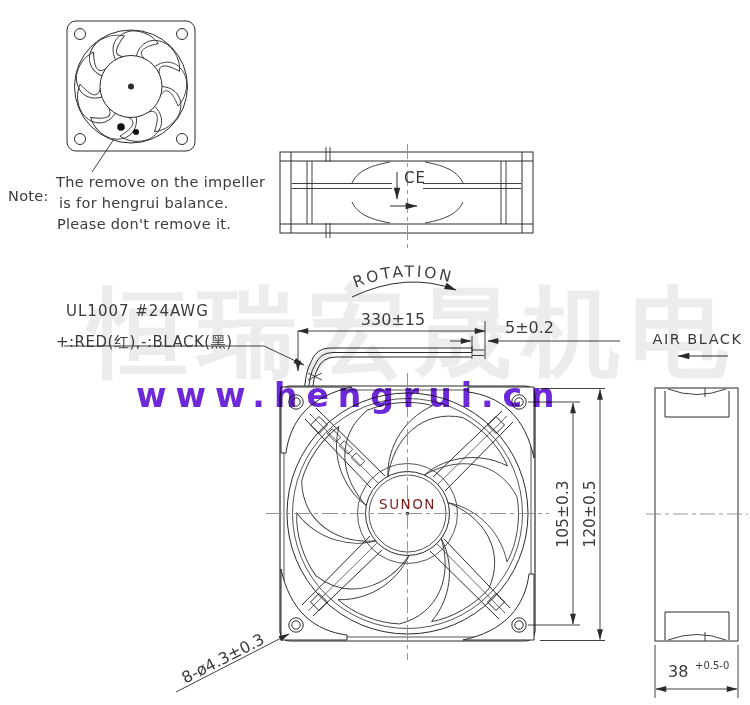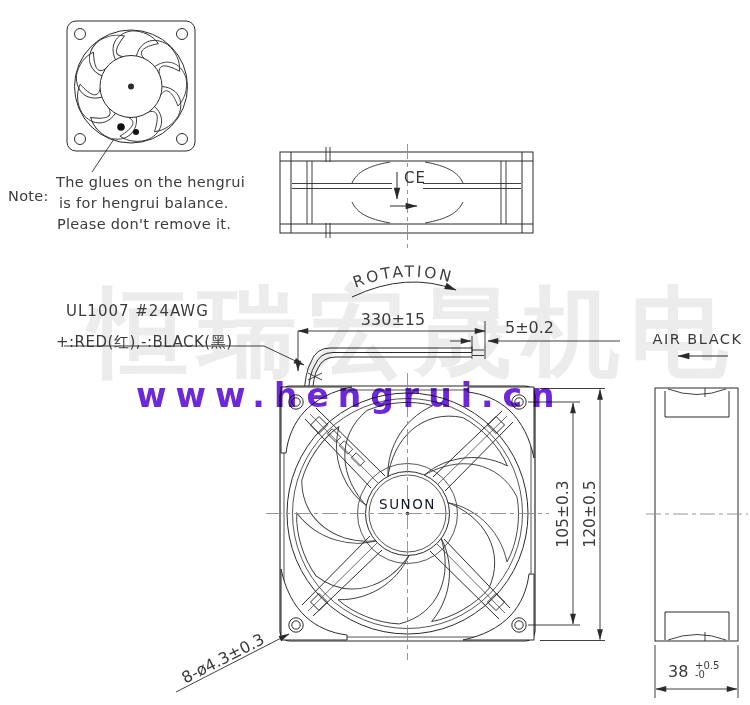--- a/index.html
+++ b/index.html
@@ -8,24 +8,24 @@
   #lineart{position:absolute;left:0;top:0;z-index:1;}
   .wm{position:absolute;z-index:5;pointer-events:none;mix-blend-mode:multiply;white-space:nowrap;font-weight:600;}
   .wm-co{left:90px;top:268px;font-size:98px;letter-spacing:10px;color:#ececec;}
   .wm-url{left:136px;top:376px;font-size:33px;letter-spacing:9px;color:#6d28d9;}
   .lbl{position:absolute;z-index:10;color:#3a3a3a;white-space:nowrap;font-size:15px;}
   .note{font-size:14.5px;letter-spacing:.3px;color:#3c3c3c;}
   .dim{font-size:16px;}
   .ctr{text-align:center;}
   .rot90{transform:rotate(-90deg);transform-origin:center;}
   .rot27{transform:rotate(-27deg);transform-origin:center;}
-  .brand{font-size:13.5px;letter-spacing:1.5px;color:#0f172a;}
+  .brand{font-size:13.5px;letter-spacing:1.5px;color:#7f1d1d;}
   .ce{font-size:15px;color:#333;letter-spacing:1px;}
   .airflow{font-size:14.5px;letter-spacing:1.5px;}
-  .tolstack{display:inline-flex;flex-direction:column;font-size:10px;line-height:9px;color:#3a3a3a;
+  .tolstack{display:inline-flex;flex-direction:row;font-size:10px;line-height:9px;color:#3a3a3a;
             vertical-align:middle;position:absolute;z-index:10;}
 </style>
 </head>
 <body>
 
 <div id="stage">
 
   <svg id="lineart" width="750" height="705" viewBox="0 0 750 705">
     <defs>
       <marker id="arr" viewBox="0 0 12 8" refX="11" refY="4" markerWidth="13" markerHeight="9" orient="auto-start-reverse">
@@ -194,21 +194,21 @@
         <path d="M678,356 L728,356" marker-start="url(#arr)" stroke-width="1"></path>
       </g>
 
     </g>
   </svg>
 
   <div class="wm wm-co">恒瑞宏晟机电</div>
   <div class="wm wm-url">www.hengrui.cn</div>
 
   <div class="lbl note" style="left:8px;top:188px;">Note:</div>
-  <div class="lbl note" style="left:56px;top:174px;">The glues on the hengrui</div>
+  <div class="lbl note" style="left:56px;top:174px;">The remove on the impeller</div>
   <div class="lbl note" style="left:59px;top:195px;">is for hengrui balance.</div>
   <div class="lbl note" style="left:57px;top:216px;">Please don't remove it.</div>
 
   <div class="lbl" style="left:66px;top:302px;letter-spacing:1px;">UL1007 #24AWG</div>
   <div class="lbl" style="left:56px;top:323px;letter-spacing:.5px;margin-top:10px;">+:RED(红),-:BLACK(黑)</div>
 
   <div class="lbl dim ctr" style="left:353px;top:310px;width:80px;">330±15</div>
   <div class="lbl dim" style="left:505px;top:318px;">5±0.2</div>
   <div class="lbl dim ctr rot90" style="left:521px;top:505px;width:84px;font-size:15.5px;">105±0.3</div>
   <div class="lbl dim ctr rot90" style="left:548px;top:505px;width:84px;font-size:15.5px;">120±0.5</div>

